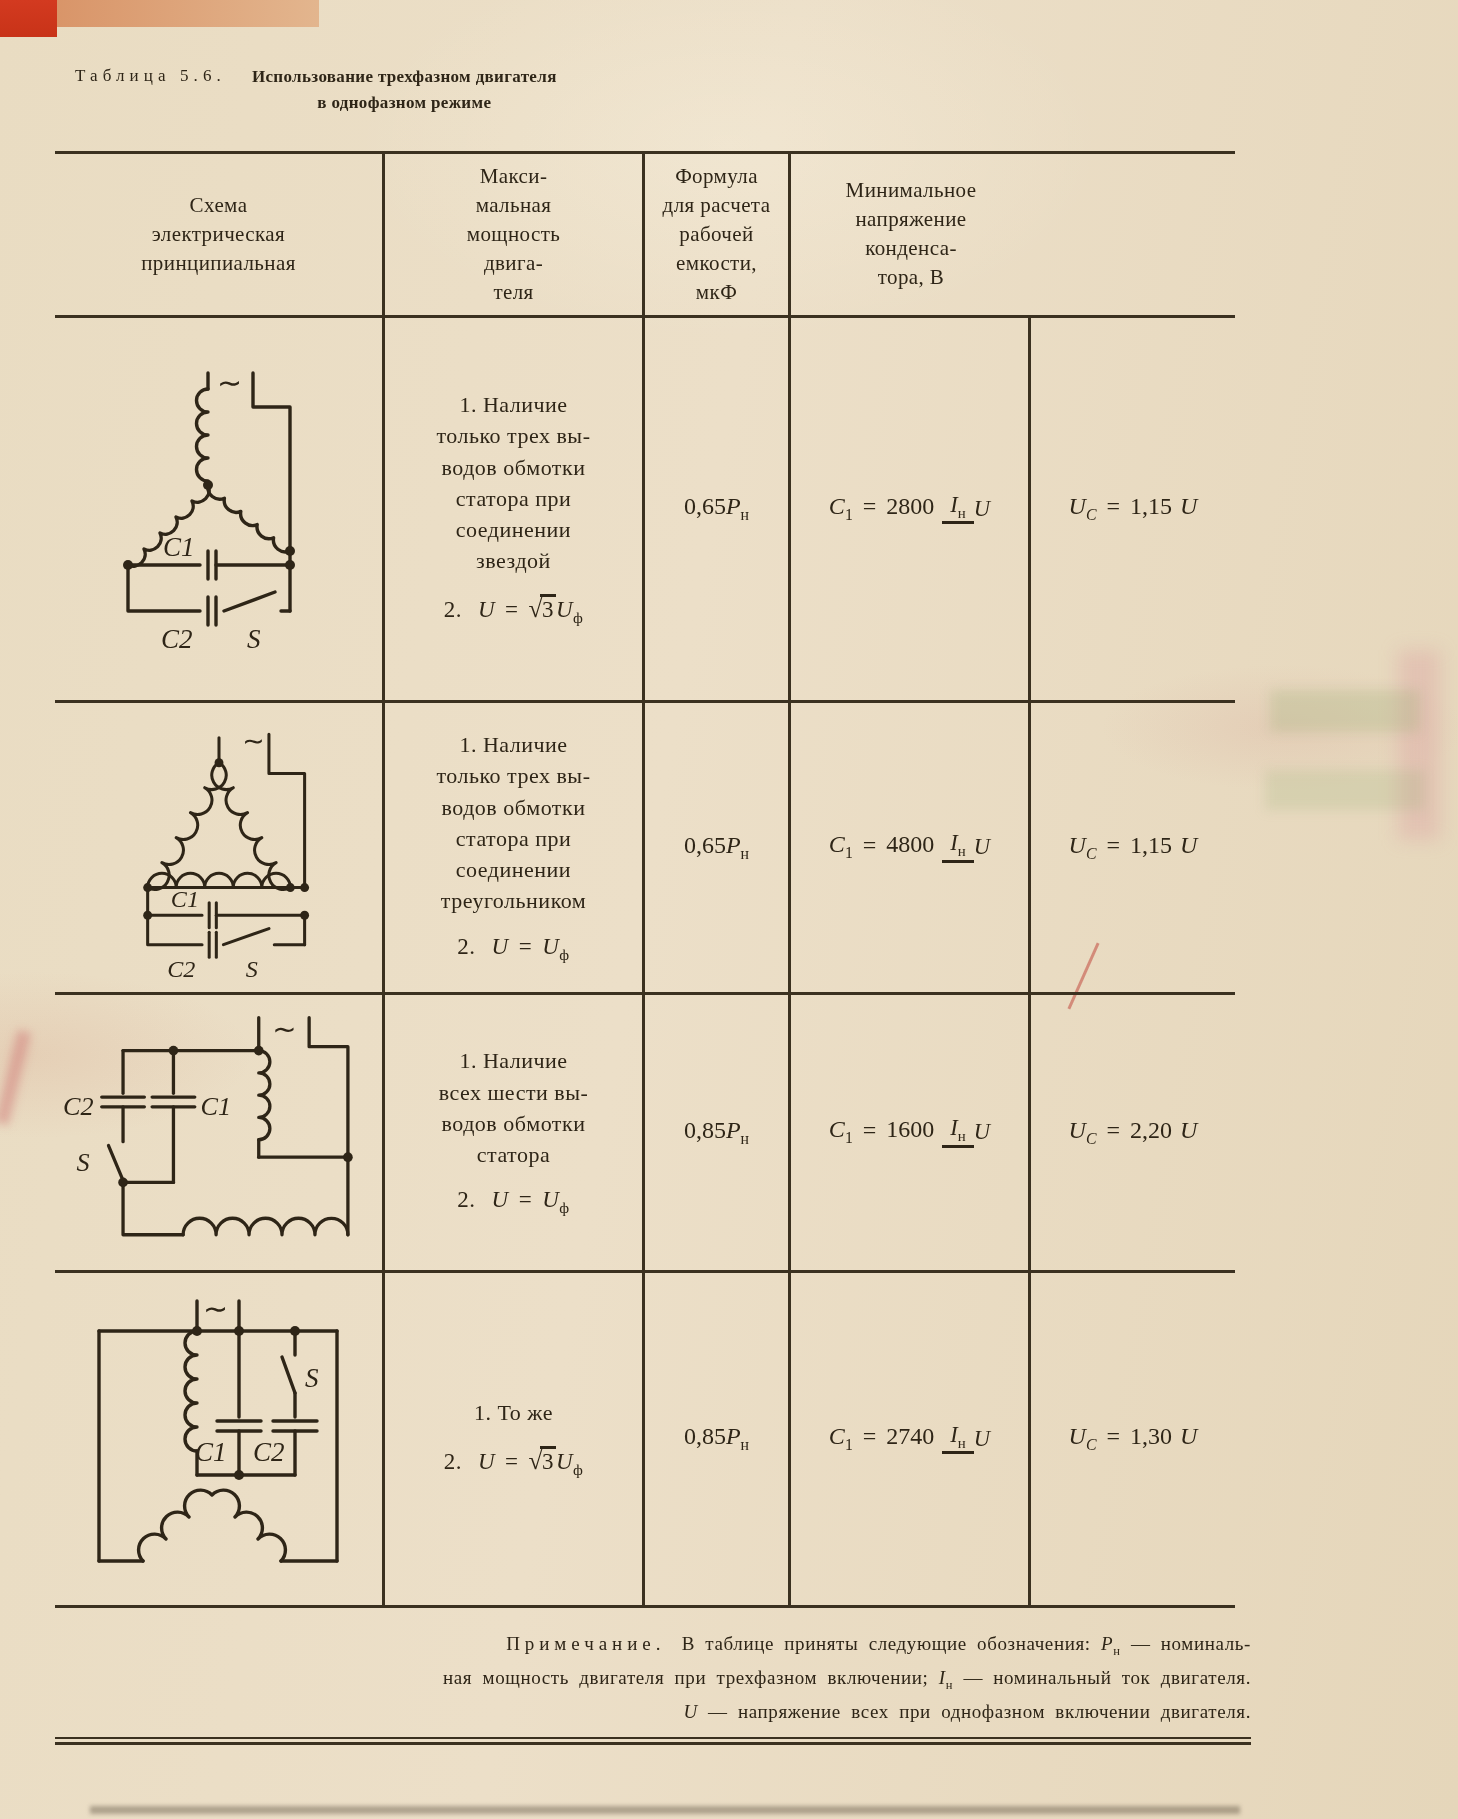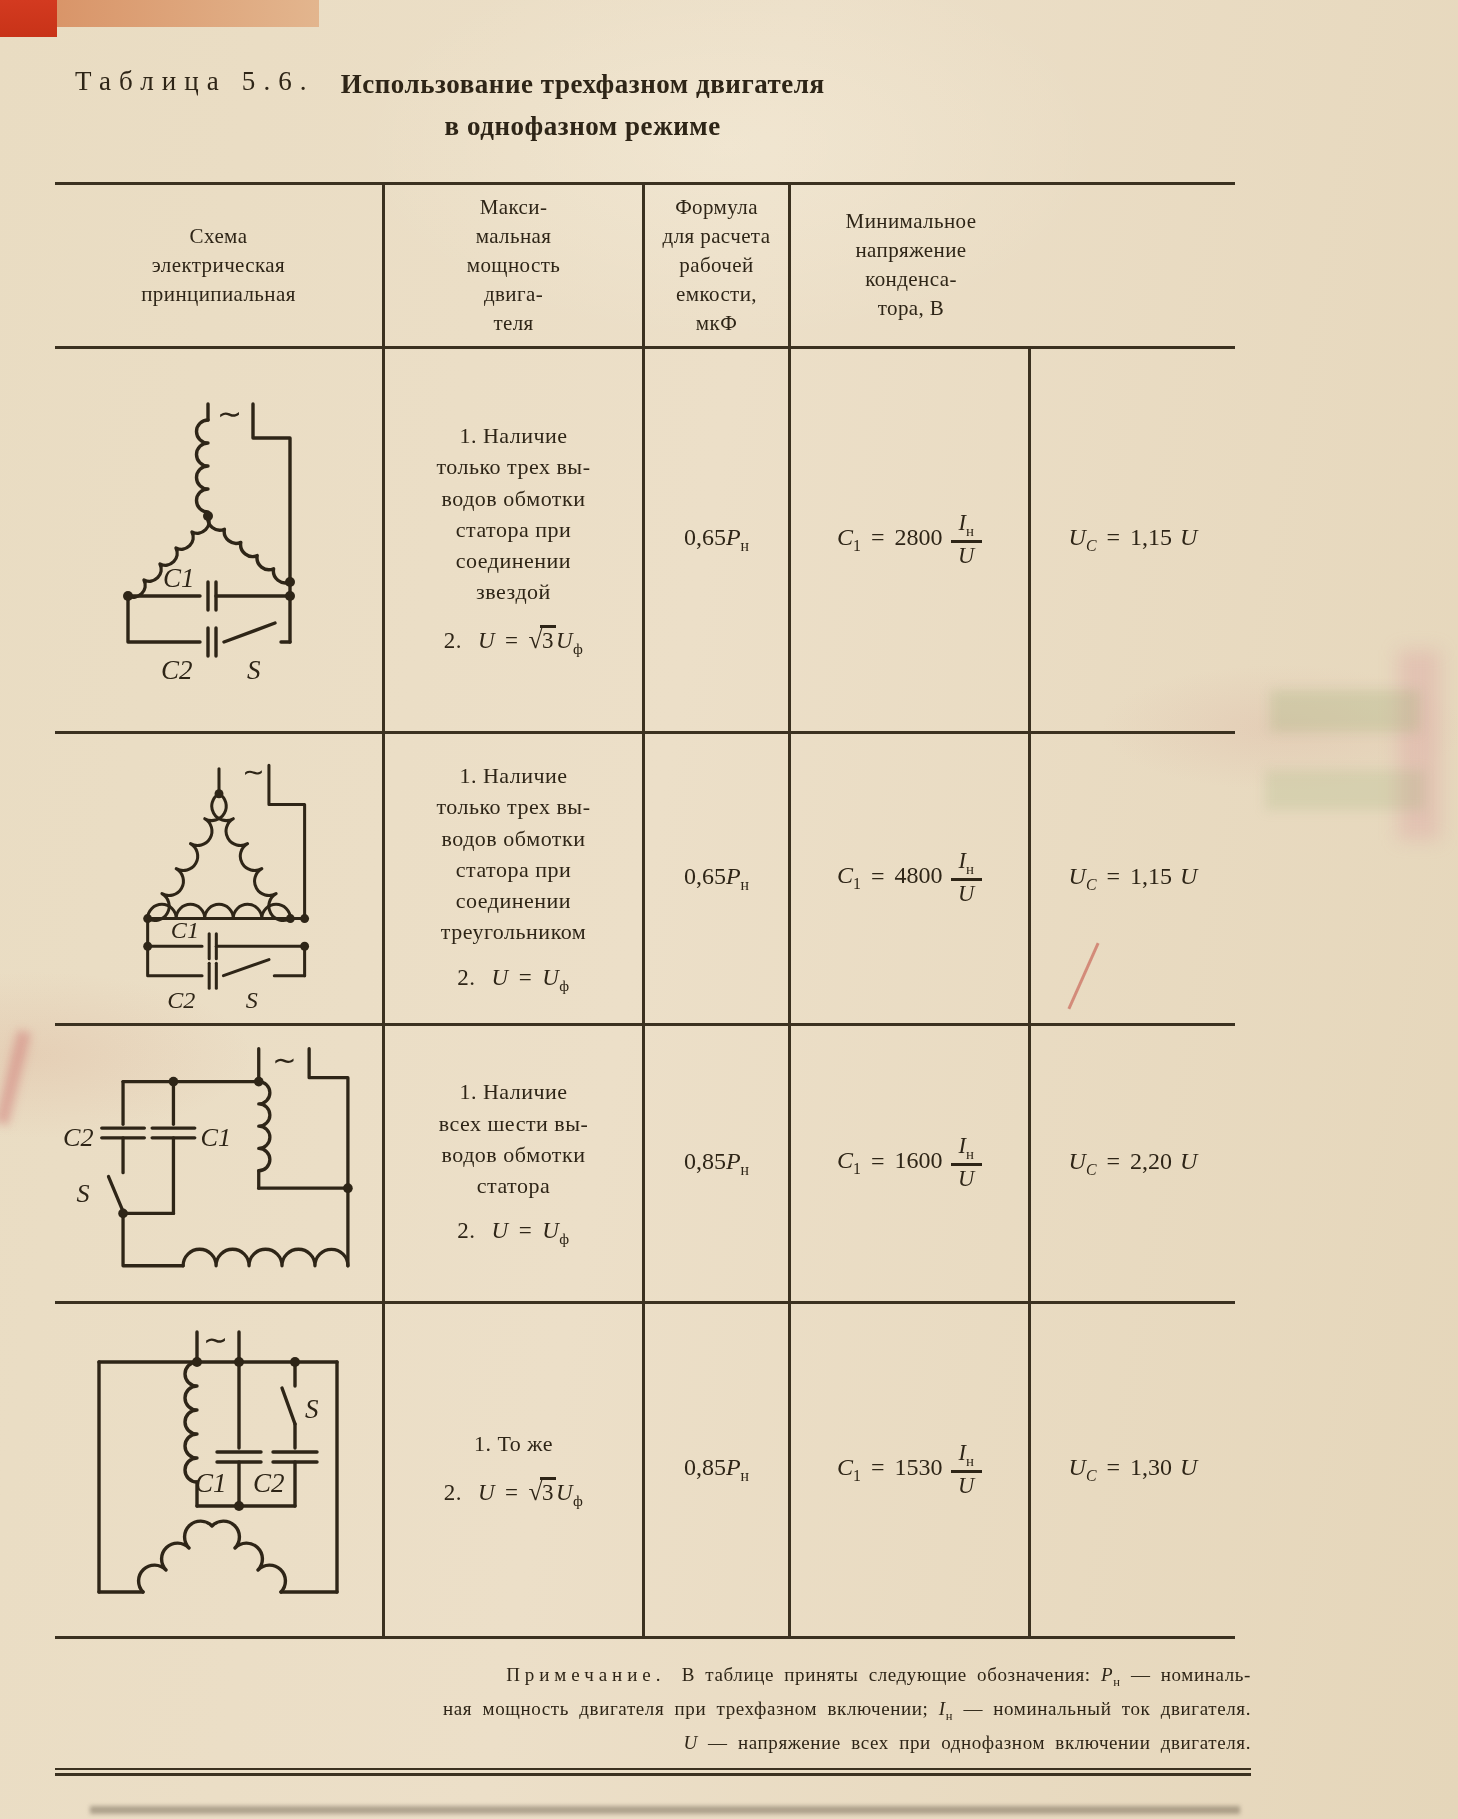--- a/index.html
+++ b/index.html
@@ -17,21 +17,21 @@
   .a-orange{ left:57px; top:0; width:262px; height:27px; background:linear-gradient(90deg,#d78d5f,#e2b188); opacity:.9; }
   .a-pink-l{ left:6px; top:1030px; width:14px; height:95px; background:rgba(205,110,110,.45); filter:blur(5px); transform:rotate(14deg); }
   .a-pink-r{ left:1398px; top:650px; width:42px; height:190px; background:rgba(215,140,150,.28); filter:blur(9px); }
   .a-green-r{ left:1270px; top:690px; width:150px; height:42px; background:rgba(150,175,115,.25); filter:blur(6px); }
   .a-green-r2{ left:1265px; top:770px; width:160px; height:40px; background:rgba(150,175,115,.20); filter:blur(6px); }
   .a-scratch{ left:1082px; top:940px; width:3px; height:72px; background:rgba(190,60,50,.5); transform:rotate(24deg); filter:blur(.5px); }
   .a-bottom { left:90px; top:1806px; width:1150px; height:8px; background:rgba(60,50,35,.35); filter:blur(2px); }
 
   .page { position:absolute; inset:0; padding:64px 0 0 55px; }
 
-  .title-row { display:flex; align-items:flex-start; gap:26px; margin-left:20px; font-size:27px; }
+  .title-row { display:flex; align-items:flex-start; gap:26px; margin-left:20px; font-size:17px; }
   .title-label { letter-spacing:.30em; white-space:nowrap; padding-top:2px; }
   .title-main { font-weight:bold; text-align:center; line-height:1.55; letter-spacing:.02em; }
 
   .tbl { margin-top:34px; width:1180px; border-top:3px solid #3b3120; border-bottom:3px solid #3b3120; }
   .row { display:grid; grid-template-columns:330px 260px 146px 240px 204px; }
   .row + .row { border-top:3px solid #3b3120; }
   .cell { border-right:3px solid #3b3120; display:flex; flex-direction:column; align-items:center; justify-content:center; padding:8px 6px; text-align:center; }
   .cell:last-child { border-right:none; }
   .hdr { min-height:132px; }
   .hdr .cell { font-size:21px; line-height:1.38; letter-spacing:.4px; }
@@ -40,21 +40,21 @@
   .c-diag { padding:4px 2px; }
 
   .cond { font-size:22px; line-height:1.42; letter-spacing:.5px; }
   .item2 { margin-top:14px; font-size:23px; white-space:nowrap; }
   .cnum { margin-right:16px; }
   .var { font-style:italic; }
   sub { font-size:.66em; }
   .eq { margin:0 10px; }
   .kk { margin-right:8px; }
   .fsz { font-size:24px; white-space:nowrap; }
-  .frac { display:inline-flex; flex-direction:column; align-items:center; vertical-align:middle; margin-left:8px; line-height:1.1; font-size:.94em; }
+  .frac { display:inline-flex; align-items:center; vertical-align:middle; margin-left:8px; line-height:1.1; font-size:.94em; }
   .fn { border-bottom:3px solid #2e2517; padding:0 8px 1px 8px; }
   .fd { padding-top:1px; }
   .rads { font-size:1.1em; margin-right:-3px; }
   .ovl { display:inline-block; border-top:3px solid currentColor; line-height:1.05; padding:1px 2px 0 2px; }
 
   .diag path { stroke:#2e2517; stroke-width:3.4; fill:none; stroke-linecap:round; stroke-linejoin:round; }
   .diag circle { fill:#2e2517; stroke:none; }
   .diag text { font-family:"Liberation Serif", serif; font-style:italic; font-size:27px; fill:#2e2517; }
   .diag text.ac { font-style:normal; font-size:30px; }
 
@@ -310,21 +310,21 @@
       <div class="cell cond">
         <div class="ml">1.  То же</div>
         <div class="item2">
           <span class="cnum">2.</span><span class="var">U</span><span class="eq">=</span><span class="rads">√</span><span class="ovl">3</span><span class="var">U</span><sub>ф</sub>
         </div>
       </div>
       <div class="cell fsz">
         <span><span>0,85</span><span class="var">P</span><sub>н</sub></span>
       </div>
       <div class="cell fsz">
-        <span><span class="var">C</span><sub>1</sub><span class="eq">=</span><span>1530</span><span class="frac">
+        <span><span class="var">C</span><sub>1</sub><span class="eq">=</span><span>2740</span><span class="frac">
               <span class="fn"><span class="var">I</span><sub>н</sub></span>
               <span class="fd var">U</span>
             </span></span>
       </div>
       <div class="cell fsz">
         <span><span class="var">U</span><sub class="var">C</sub><span class="eq">=</span><span class="kk">1,30</span><span class="var">U</span></span>
       </div>
     </div>
 
   </div>

